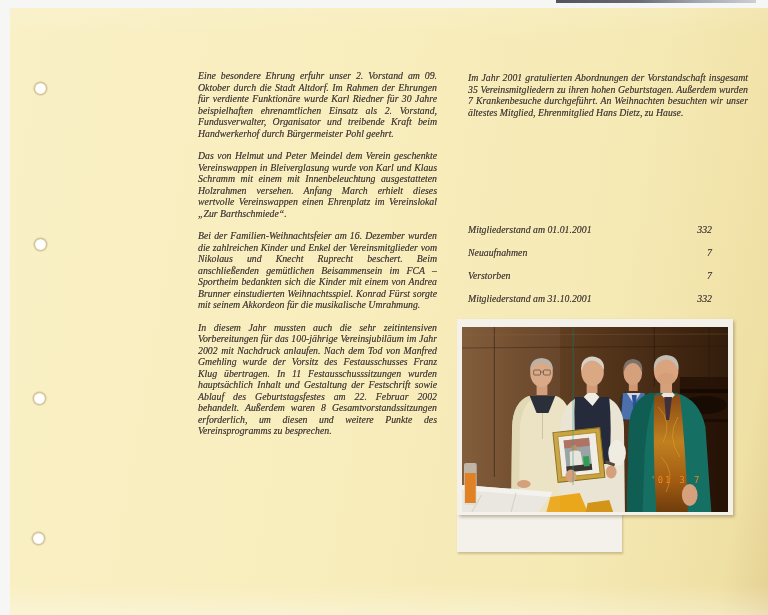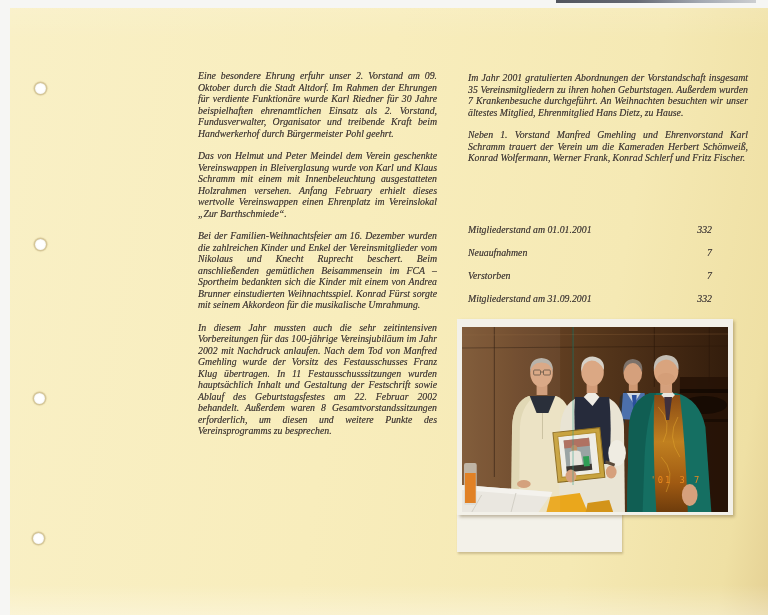--- a/index.html
+++ b/index.html
@@ -46,45 +46,44 @@
   <div class="edge-artifact"></div>
 
   <div class="paper">
     <div class="hole hole1"></div>
     <div class="hole hole2"></div>
     <div class="hole hole3"></div>
     <div class="hole hole4"></div>
 
     <div class="col col-left">
       <p>Eine besondere Ehrung erfuhr unser 2. Vorstand am 09. Oktober durch die Stadt Altdorf. Im Rahmen der Ehrungen für verdiente Funktionäre wurde Karl Riedner für 30 Jahre beispielhaften ehrenamtlichen Einsatz als 2. Vorstand, Fundusverwalter, Organisator und treibende Kraft beim Handwerkerhof durch Bürgermeister Pohl geehrt.</p>
-      <p>Das von Helmut und Peter Meindel dem Verein geschenkte Vereinswappen in Bleiverglasung wurde von Karl und Klaus Schramm mit einem mit Innenbeleuchtung ausgestatteten Holzrahmen versehen. Anfang February erhielt dieses wertvolle Vereinswappen einen Ehrenplatz im Vereinslokal „Zur Barthschmiede“.</p>
+      <p>Das von Helmut und Peter Meindel dem Verein geschenkte Vereinswappen in Bleiverglasung wurde von Karl und Klaus Schramm mit einem mit Innenbeleuchtung ausgestatteten Holzrahmen versehen. Anfang March erhielt dieses wertvolle Vereinswappen einen Ehrenplatz im Vereinslokal „Zur Barthschmiede“.</p>
       <p>Bei der Familien-Weihnachtsfeier am 16. Dezember wurden die zahlreichen Kinder und Enkel der Vereinsmitglieder vom Nikolaus und Knecht Ruprecht beschert. Beim anschließenden gemütlichen Beisammensein im FCA – Sportheim bedankten sich die Kinder mit einem von Andrea Brunner einstudierten Weihnachtsspiel. Konrad Fürst sorgte mit seinem Akkordeon für die musikalische Umrahmung.</p>
       <p>In diesem Jahr mussten auch die sehr zeitintensiven Vorbereitungen für das 100-jährige Vereinsjubiläum im Jahr 2002 mit Nachdruck anlaufen. Nach dem Tod von Manfred Gmehling wurde der Vorsitz des Festausschusses Franz Klug übertragen. In 11 Festausschusssitzungen wurden hauptsächlich Inhalt und Gestaltung der Festschrift sowie Ablauf des Geburtstagsfestes am 22. Februar 2002 behandelt. Außerdem waren 8 Gesamtvorstandssitzungen erforderlich, um diesen und weitere Punkte des Vereinsprogramms zu besprechen.</p>
     </div>
 
     <div class="col col-right">
       <p>Im Jahr 2001 gratulierten Abordnungen der Vorstandschaft insgesamt 35 Vereinsmitgliedern zu ihren hohen Geburtstagen. Außerdem wurden 7 Krankenbesuche durchgeführt. An Weihnachten besuchten wir unser ältestes Mitglied, Ehrenmitglied Hans Dietz, zu Hause.</p>
-      <p>Neben 1. Vorstand Manfred Gmehling und Ehrenvorstand Karl Schramm trauert der Verein um die Kameraden Herbert Schönweiß, Konrad Wolfermann, Werner Frank, Konrad Schlerf und Fritz Fischer.</p>
     </div>
 
     <div class="stats">
       <div class="stat-row">
         <span class="stat-label">Mitgliederstand am 01.01.2001</span>
         <span class="stat-value">332</span>
       </div>
       <div class="stat-row">
         <span class="stat-label">Neuaufnahmen</span>
         <span class="stat-value">7</span>
       </div>
       <div class="stat-row">
         <span class="stat-label">Verstorben</span>
         <span class="stat-value">7</span>
       </div>
       <div class="stat-row last">
-        <span class="stat-label">Mitgliederstand am 31.09.2001</span>
+        <span class="stat-label">Mitgliederstand am 31.10.2001</span>
         <span class="stat-value">332</span>
       </div>
     </div>
 
     <div class="photo-tab"></div>
 
     <div class="photo-wrap">
       <svg width="266" height="185" viewBox="0 0 271 185" preserveAspectRatio="none" role="img">
         <defs>
           <linearGradient id="wood" x1="0" y1="0" x2="1" y2="0">

